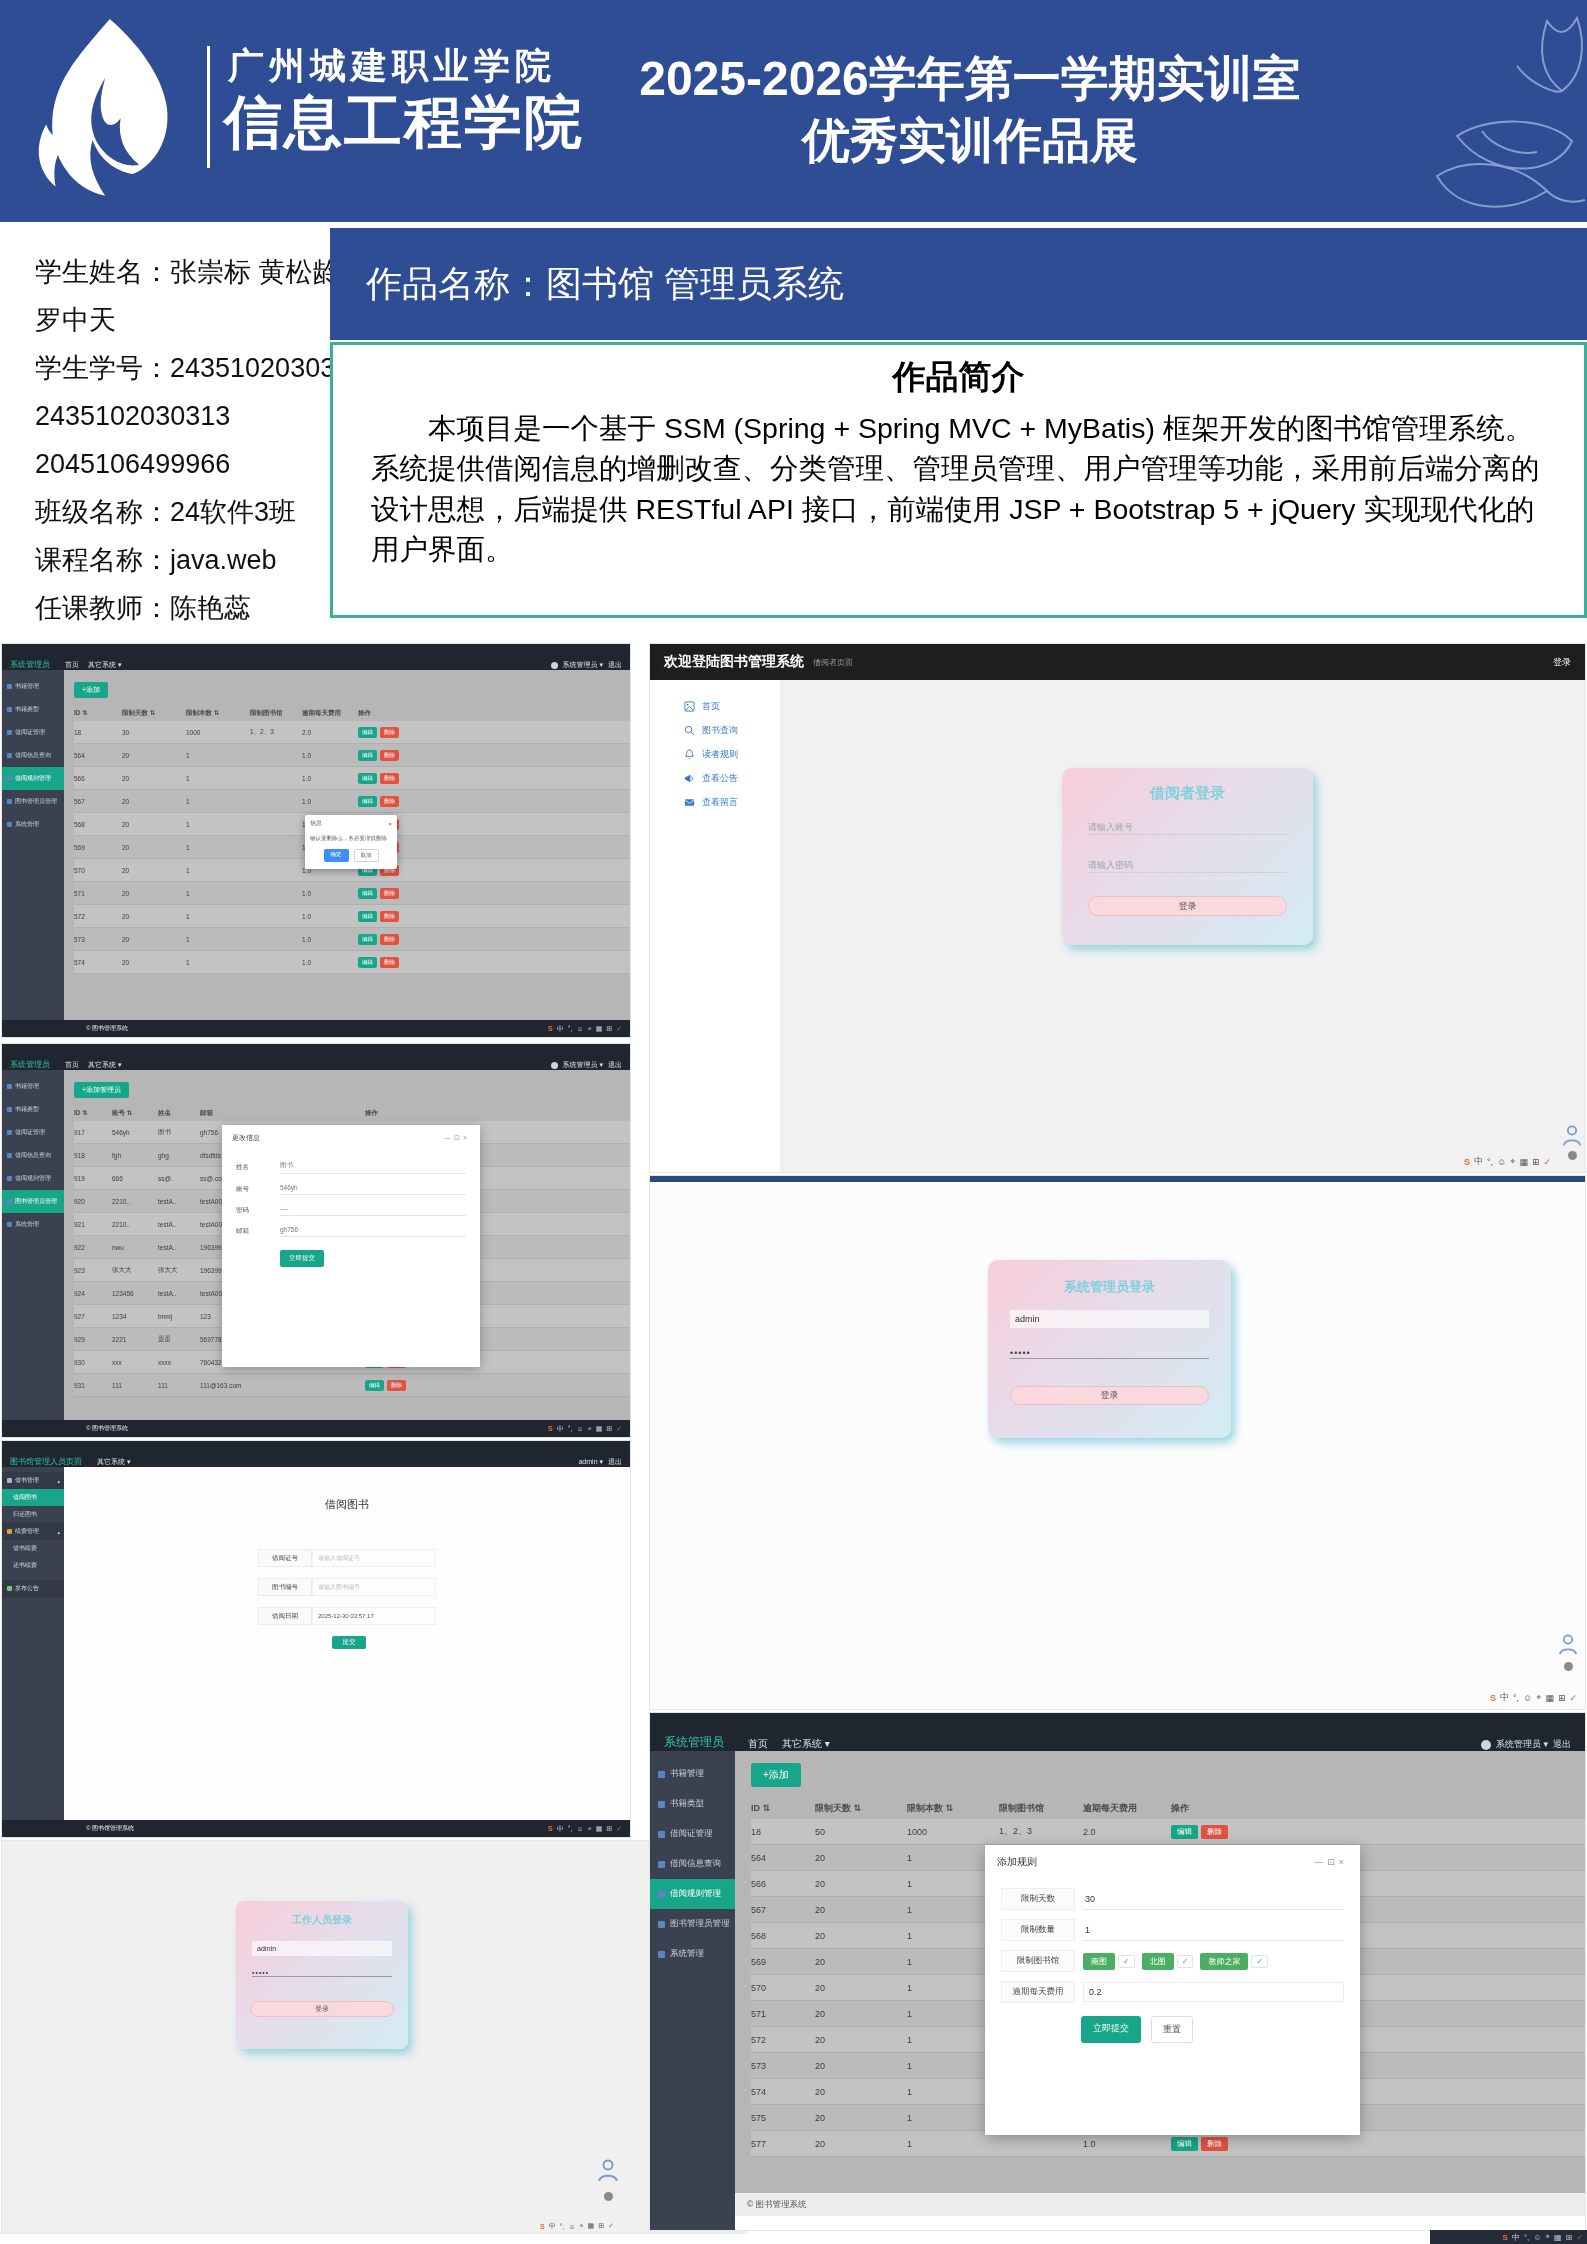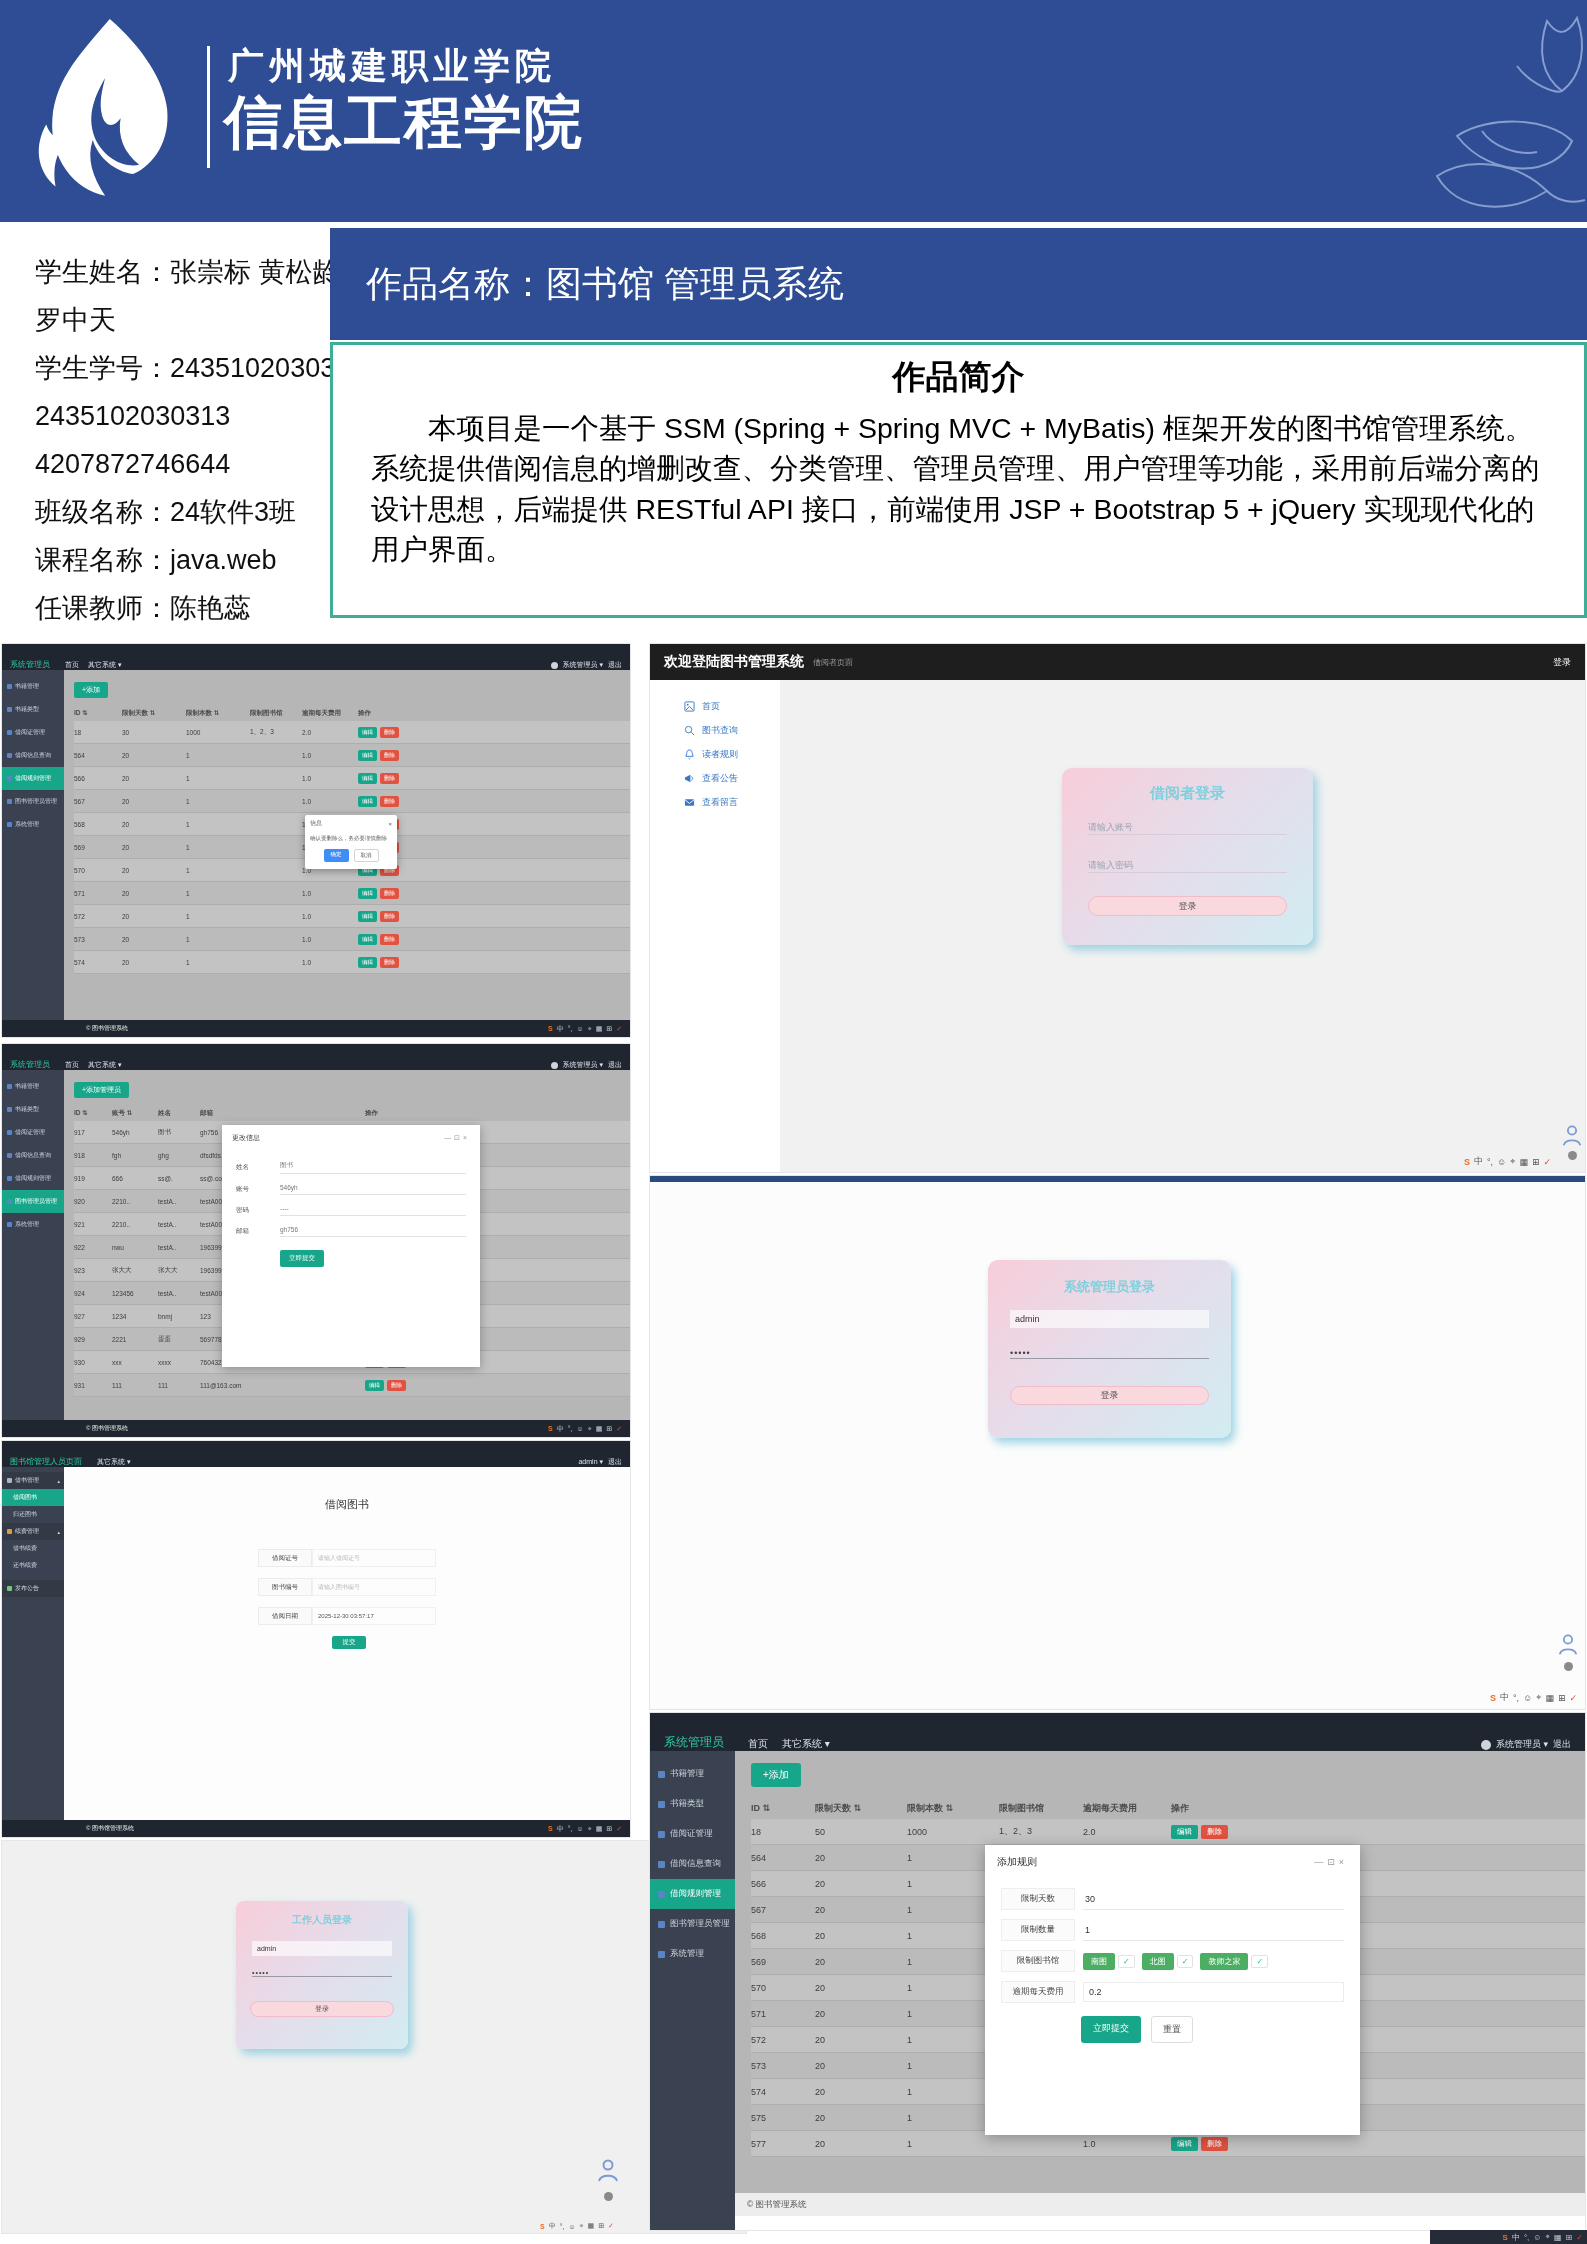--- a/index.html
+++ b/index.html
@@ -142,38 +142,42 @@
 
 <div class="hdr">
   <svg class="flame" width="160" height="186" viewBox="0 0 100 120">
     <path fill="#fff" d="M55 2 C38 22 20 40 18 66 C16 92 32 112 52 116 C44 104 40 92 44 80 C48 92 58 100 70 102 C84 96 94 80 92 60 C90 42 76 20 55 2 Z"></path>
     <path fill="#2e4d95" d="M52 40 C44 54 40 66 46 80 C52 92 64 98 74 96 C64 88 60 78 62 66 C58 72 52 72 50 64 C48 56 50 48 52 40 Z"></path>
     <path fill="#fff" d="M14 70 C6 84 8 100 20 110 C18 98 20 88 28 80 C20 80 16 76 14 70 Z"></path>
   </svg>
   <div class="divider"></div>
   <div class="school">广州城建职业学院</div>
   <div class="college">信息工程学院</div>
+  <div class="hero-title">
+    <div>2025-2026学年第一学期实训室</div>
+    <div>优秀实训作品展</div>
+  </div>
   <svg class="lotus" width="190" height="214" viewBox="0 0 190 214">
     <g fill="none" stroke="#9db1dd" stroke-width="2" opacity="0.8">
       <path d="M150 15 C140 45 145 70 165 85 C185 70 190 40 180 12 C170 30 160 30 150 15 Z"></path>
       <path d="M120 60 C135 80 160 88 165 85"></path>
       <path d="M60 130 C90 110 150 110 175 135 C160 170 95 175 60 130 Z"></path>
       <path d="M85 125 C95 140 120 150 140 146"></path>
       <path d="M40 170 C70 150 120 155 150 185 C110 210 60 205 40 170 Z"></path>
       <path d="M150 185 C160 195 175 198 188 194"></path>
     </g>
   </svg>
 </div>
 
 <div class="student">
     <div>学生姓名：张崇标 黄松龄</div>
     <div>罗中天</div>
     <div>学生学号：2435102030348</div>
     <div>2435102030313</div>
-    <div>4207872746644</div>
+    <div>2045106499966</div>
     <div>班级名称：24软件3班</div>
     <div>课程名称：java.web</div>
     <div>任课教师：陈艳蕊</div>
   </div>
 
 <div class="workbar">
   <span>作品名称：图书馆 管理员系统</span>
 </div>
 
 <div class="introbox">

